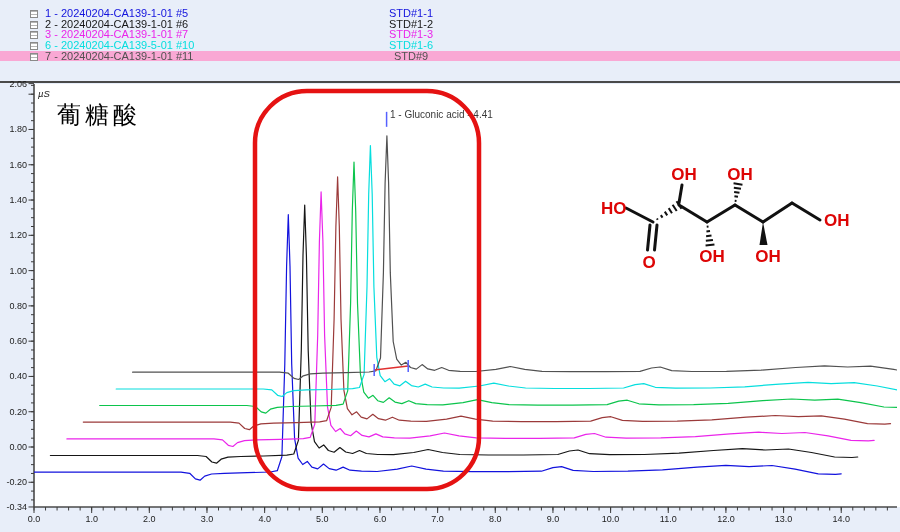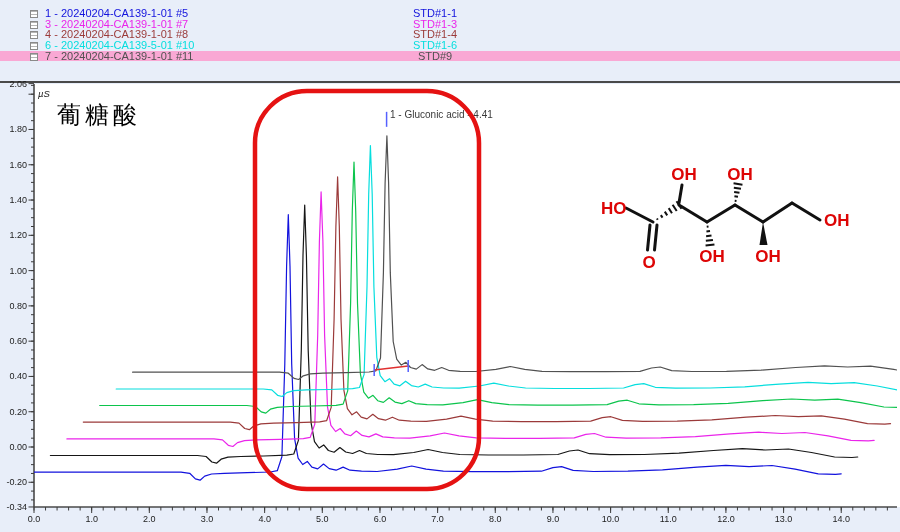--- a/index.html
+++ b/index.html
@@ -8,21 +8,21 @@
 
   
   #legend{position:absolute;left:0;top:0;width:900px;height:83px;padding-top:8px;box-sizing:border-box;
           border-bottom:2px solid #4a4a4a;background:#e8eef9;}
   .lrow{position:relative;height:10.7px;line-height:10.7px;font-size:11px;white-space:nowrap;}
   .lrow.selected{background:#f9a8d4;}
   .licon{display:inline-block;width:8px;height:8px;margin:0 4px 0 30px;vertical-align:-1px;
          background:#fff;border:1px solid #8a8a8a;box-sizing:border-box;
          background-image:repeating-linear-gradient(#b5b5b5 0 1px,transparent 1px 3px);}
   .lname{display:inline-block;}
-  .lstd{position:absolute;left:392px;width:86px;text-align:center;top:0;}
+  .lstd{position:absolute;left:368px;width:86px;text-align:center;top:0;}
 
   
   #chart{position:absolute;left:0;top:0;}
   .tick{stroke:#3c3c3c;stroke-width:1;}
   .axis{stroke:#4a4a4a;stroke-width:1.6;}
   .ticklabel{font-size:9px;fill:#1c1c1c;}
   .unit{font-size:9.5px;font-style:italic;fill:#1c1c1c;}
   .cjk{font-size:24px;letter-spacing:4px;fill:#000;}
   .peak-label{font-size:10px;fill:#3a3a3a;}
   .trace{fill:none;stroke-width:1.2;stroke-linejoin:round;stroke-linecap:round;}
@@ -36,27 +36,27 @@
 <div id="app">
 
   <div id="legend">
       <div class="lrow">
       <span class="licon"></span>
       <span class="lname" style="color: rgb(18, 18, 221);">1 - 20240204-CA139-1-01 #5</span>
       <span class="lstd" style="color: rgb(18, 18, 221);">STD#1-1</span>
     </div>
       <div class="lrow">
       <span class="licon"></span>
+      <span class="lname" style="color: rgb(22, 22, 22);">2 - 20240204-CA139-1-01 #6</span>
+      <span class="lstd" style="color: rgb(22, 22, 22);">STD#1-2</span>
+    </div>
+      <div class="lrow">
+      <span class="licon"></span>
       <span class="lname" style="color: rgb(234, 37, 234);">3 - 20240204-CA139-1-01 #7</span>
       <span class="lstd" style="color: rgb(234, 37, 234);">STD#1-3</span>
-    </div>
-      <div class="lrow">
-      <span class="licon"></span>
-      <span class="lname" style="color: rgb(155, 58, 58);">4 - 20240204-CA139-1-01 #8</span>
-      <span class="lstd" style="color: rgb(155, 58, 58);">STD#1-4</span>
     </div>
       <div class="lrow">
       <span class="licon"></span>
       <span class="lname" style="color: rgb(6, 222, 222);">6 - 20240204-CA139-5-01 #10</span>
       <span class="lstd" style="color: rgb(6, 222, 222);">STD#1-6</span>
     </div>
       <div class="lrow selected">
       <span class="licon"></span>
       <span class="lname" style="color: rgb(81, 81, 81);">7 - 20240204-CA139-1-01 #11</span>
       <span class="lstd" style="color: rgb(81, 81, 81);">STD#9</span>

